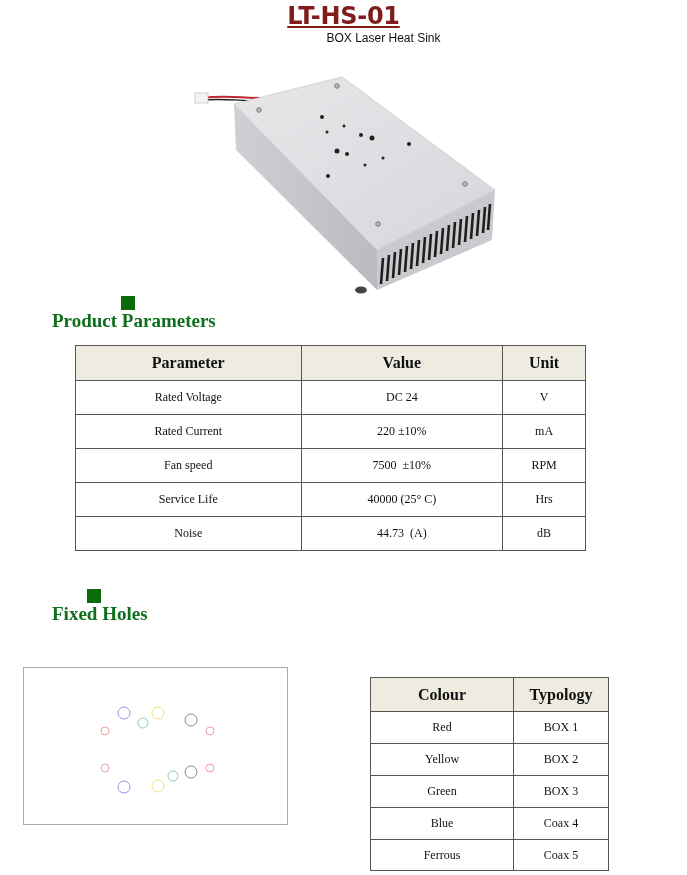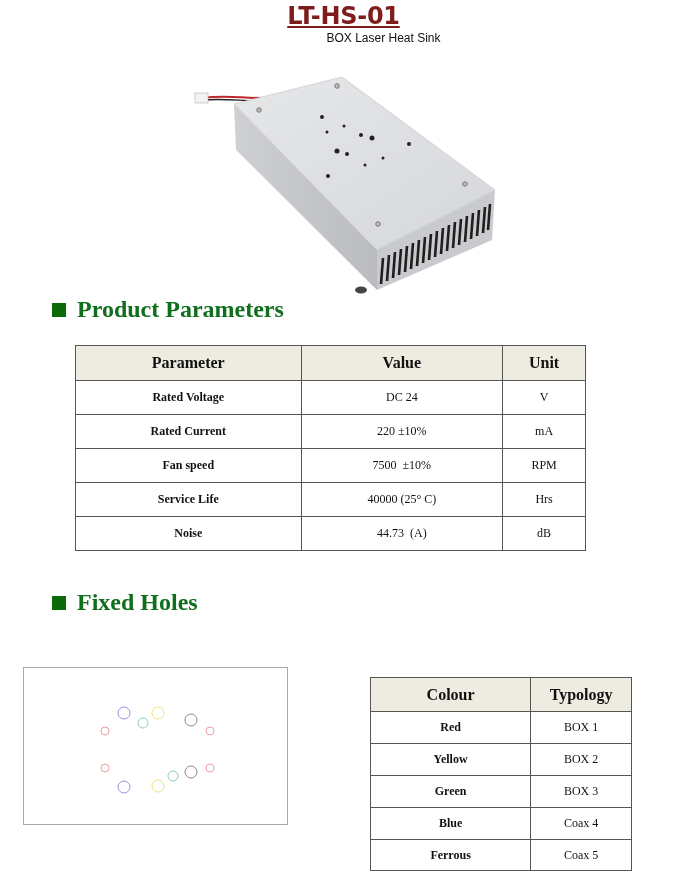--- a/index.html
+++ b/index.html
@@ -1,26 +1,26 @@
 <!DOCTYPE html>
 <html><head>
 <meta charset="utf-8">
 <style>
   html, body { margin:0; padding:0; background:#ffffff; }
   body { width:687px; height:875px; position:relative; overflow:hidden; font-family:"Liberation Serif", serif; color:#111; }
   .abs { position:absolute; }
   .title { left:0; width:687px; top:2px; text-align:center; font-family:"DejaVu Sans", sans-serif; font-weight:bold; font-size:24px; color:#7f1d1d; text-decoration:underline; text-decoration-thickness:2px; text-underline-offset:2px; letter-spacing:-0.3px; }
   .subtitle { left:0; width:687px; top:31px; text-align:center; font-family:"Liberation Sans", sans-serif; font-size:12px; color:#111;padding-left:40px; }
-  .section { font-family:"Liberation Serif", serif; font-weight:bold; font-size:24px; color:#0f6f1c; display:flex; align-items:center; }
+  .section { font-family:"Liberation Serif", serif; font-weight:bold; font-size:19px; color:#0f6f1c; display:flex; align-items:center;flex-direction:column; }
   .section .sq { width:14px; height:14px; background:#0b6b0b; margin-right:11px; display:inline-block; }
   table.t { position:absolute; border-collapse:collapse; font-family:"Liberation Serif", serif; }
   table.t th, table.t td { border:1.5px solid #555; text-align:center; padding:0;margin-top:17px; }
   table.t th { background:#eeece1; font-weight:bold; font-size:16px; }
   table.t td { font-size:12px; }
-  table.t td.b { font-weight:bold; }
+  table.t td.b { font-weight:normal; }
   .diagram { left:23px; top:667px; width:265px; height:158px; border:1px solid #aaa; box-sizing:border-box; }
 </style>
 </head>
 <body>
 
 <div class="abs title">LT-HS-01</div>
 <div class="abs subtitle">BOX Laser Heat Sink</div>
 
 <svg class="abs" style="left:185px;top:75px;" width="320" height="225" viewBox="185 75 320 225">
   <defs>
@@ -151,21 +151,21 @@
       <circle cx="186" cy="63" r="4" fill="none" stroke="#e8a0a0" stroke-width="1"></circle>
       <circle cx="81" cy="100" r="4" fill="none" stroke="#e8a0a0" stroke-width="1"></circle>
       <circle cx="100" cy="119" r="6" fill="none" stroke="#9a90e0" stroke-width="1"></circle>
       <circle cx="134" cy="118" r="6" fill="none" stroke="#f2e27a" stroke-width="1"></circle>
       <circle cx="149" cy="108" r="5" fill="none" stroke="#8ccfb8" stroke-width="1"></circle>
       <circle cx="167" cy="104" r="6" fill="none" stroke="#8a8a8a" stroke-width="1"></circle>
       <circle cx="186" cy="100" r="4" fill="none" stroke="#e8a0a0" stroke-width="1"></circle>
     </svg>
 </div>
 
-<table class="t" style="left:370px;top:677px;width:262px;height:193px;">
+<table class="t" style="left:370px;top:677px;width:239px;height:193px;">
   <colgroup>
       <col style="width:161px">
       <col style="width:101px">
     </colgroup>
   <tbody>
       <tr style="height:34px">
     <th>Colour</th>
     <th>Typology</th>
   </tr>
   <tr style="height:32px">

